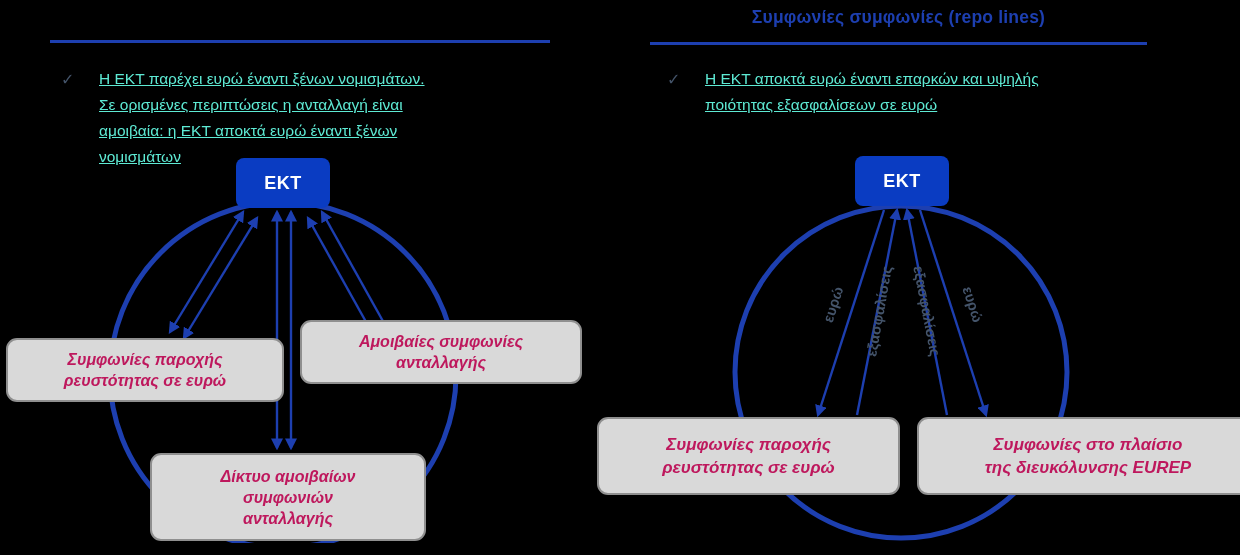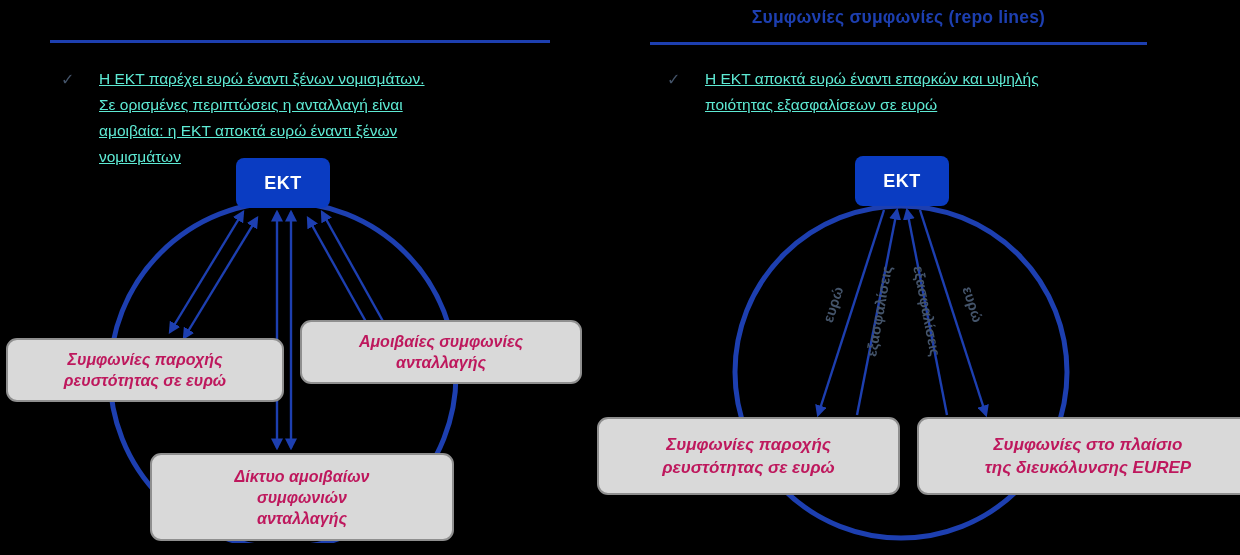--- a/index.html
+++ b/index.html
@@ -80,21 +80,21 @@
 Σε ορισμένες περιπτώσεις η ανταλλαγή είναι
 αμοιβαία: η ΕΚΤ αποκτά ευρώ έναντι ξένων
 νομισμάτων</div>
 
   <div class="ekt" style="left:236px;top:158px;">ΕΚΤ</div>
 
   <div class="gbox small" style="left:6px;top:338px;width:278px;height:64px;">Συμφωνίες παροχής
 ρευστότητας σε ευρώ</div>
   <div class="gbox small" style="left:300px;top:320px;width:282px;height:64px;">Αμοιβαίες συμφωνίες
 ανταλλαγής</div>
-  <div class="gbox small" style="left:150px;top:453px;width:304px;height:88px;">Δίκτυο αμοιβαίων
+  <div class="gbox small" style="left:150px;top:453px;width:276px;height:88px;">Δίκτυο αμοιβαίων
 συμφωνιών
 ανταλλαγής</div>
 
   <div class="panel-title" style="left:650px;top:7px;width:497px;">Συμφωνίες συμφωνίες (repo lines)</div>
   <div class="rule" style="left:650px;top:42px;width:497px;"></div>
 
   <span class="check" style="left:667px;top:70px;">✓</span>
   <div class="bullet" style="left:705px;top:66px;width:470px;">Η ΕΚΤ αποκτά ευρώ έναντι επαρκών και υψηλής
 ποιότητας εξασφαλίσεων σε ευρώ</div>
 

